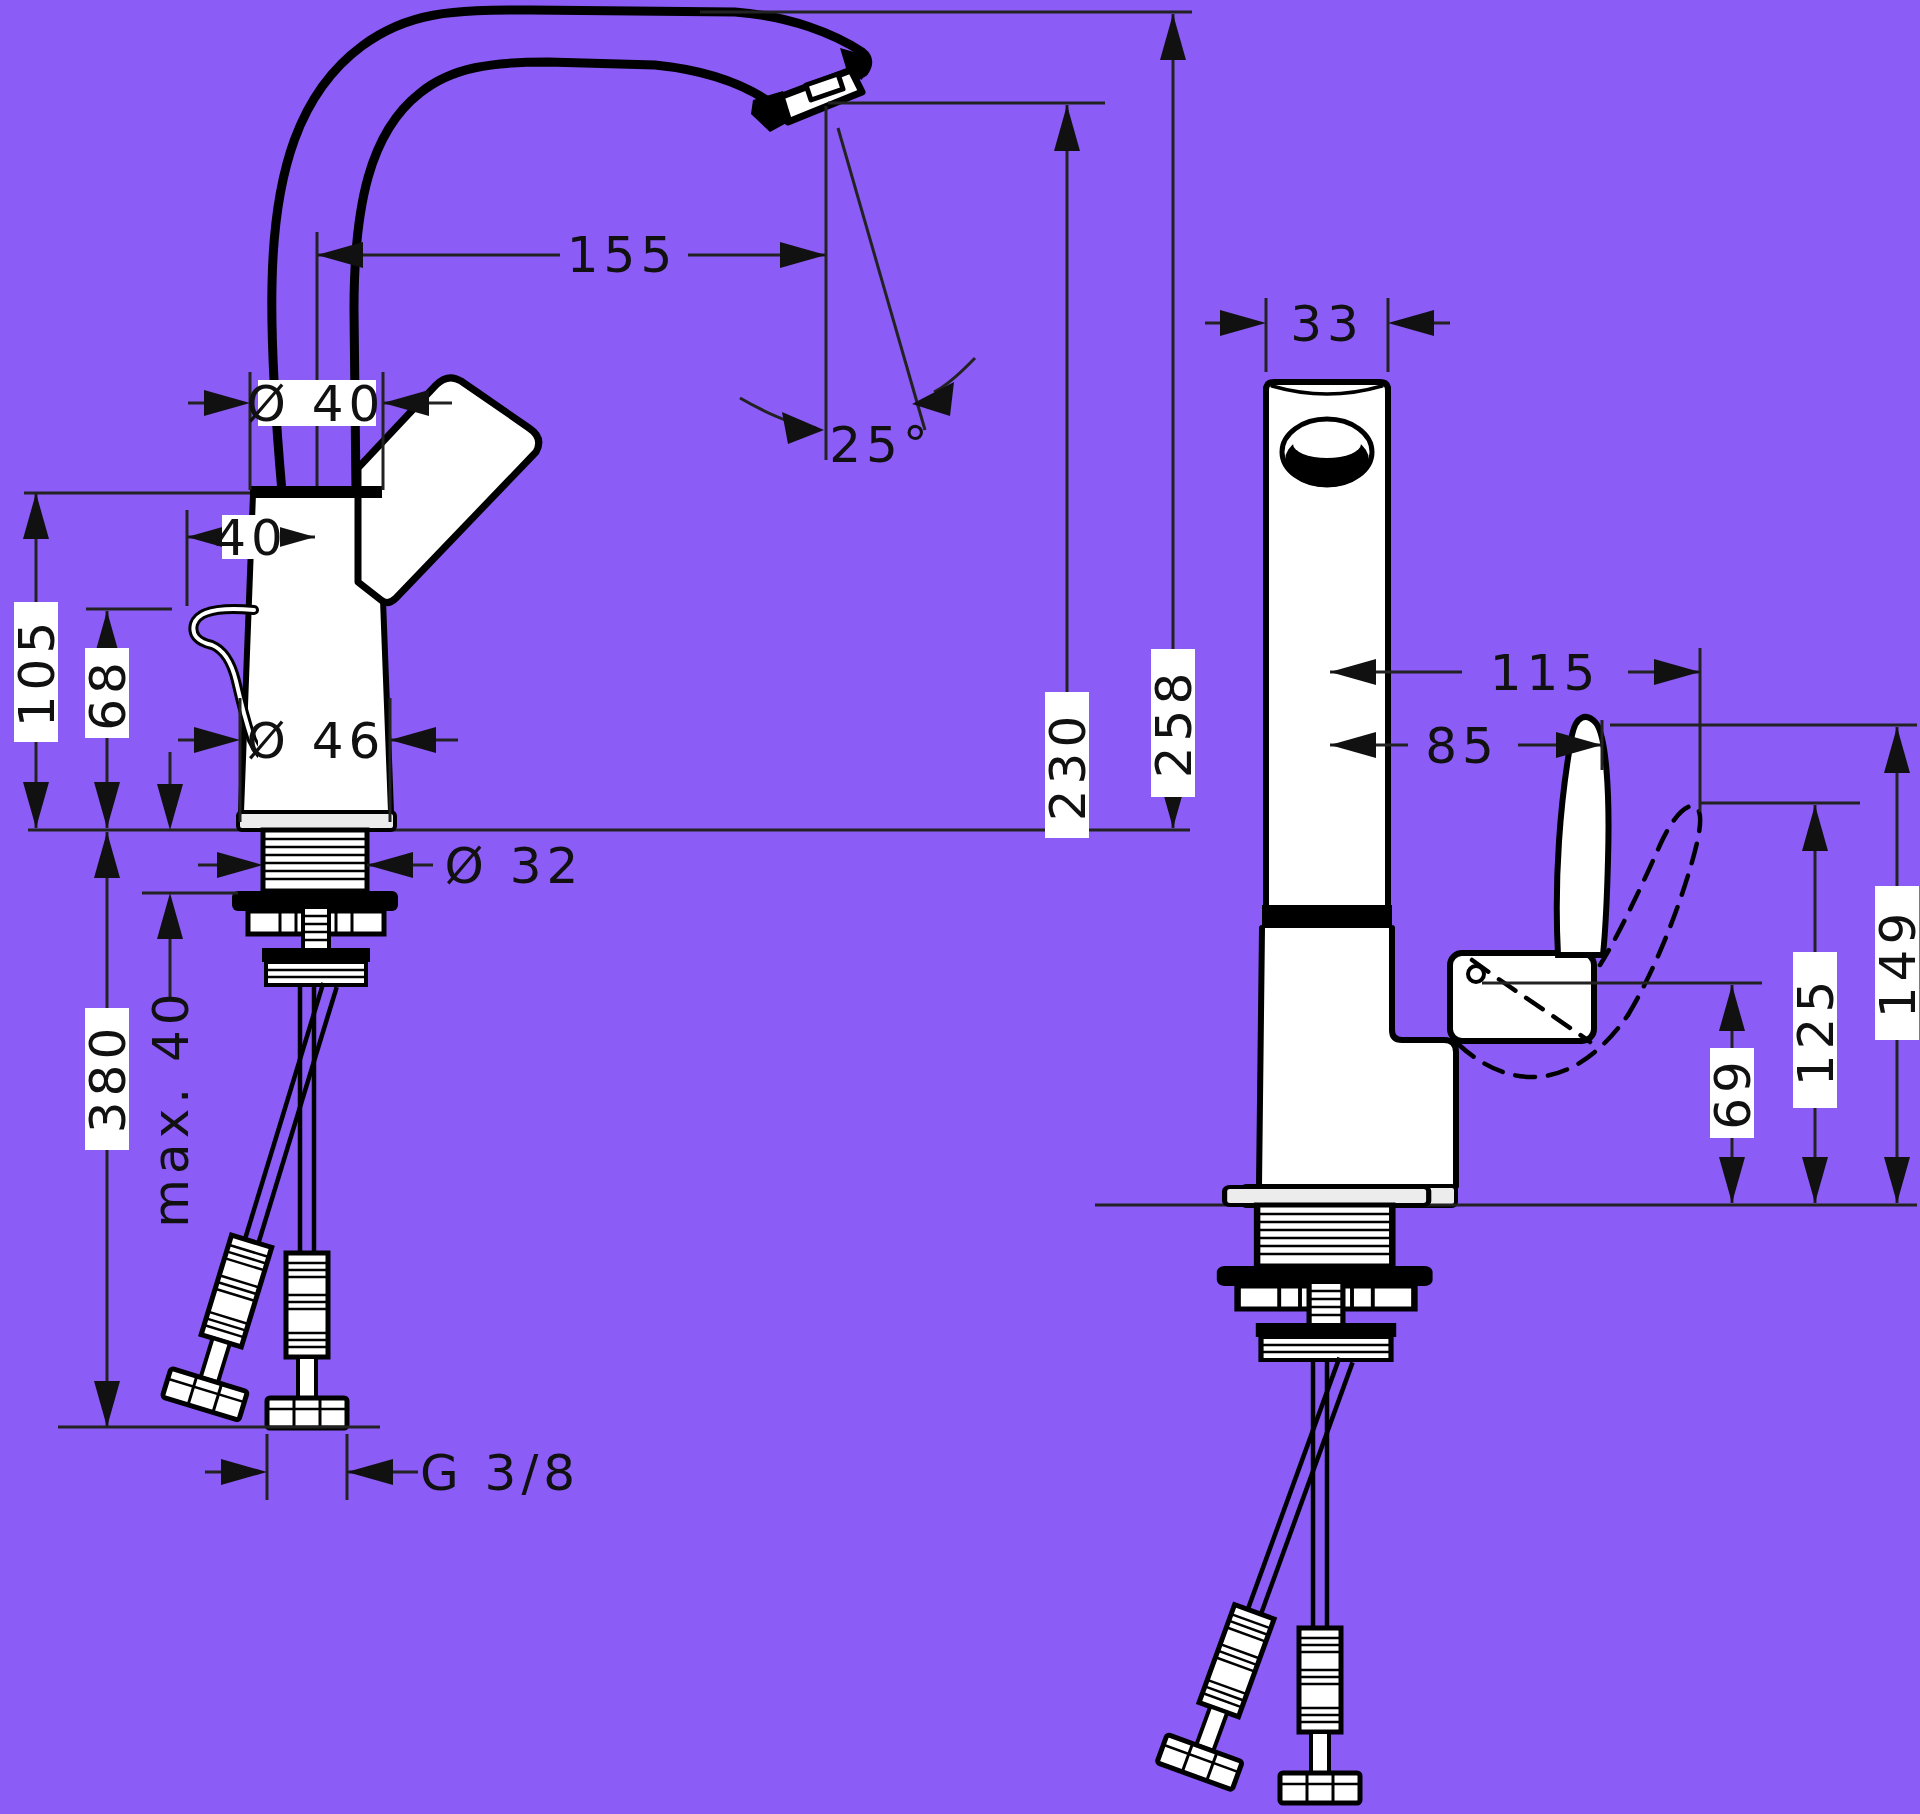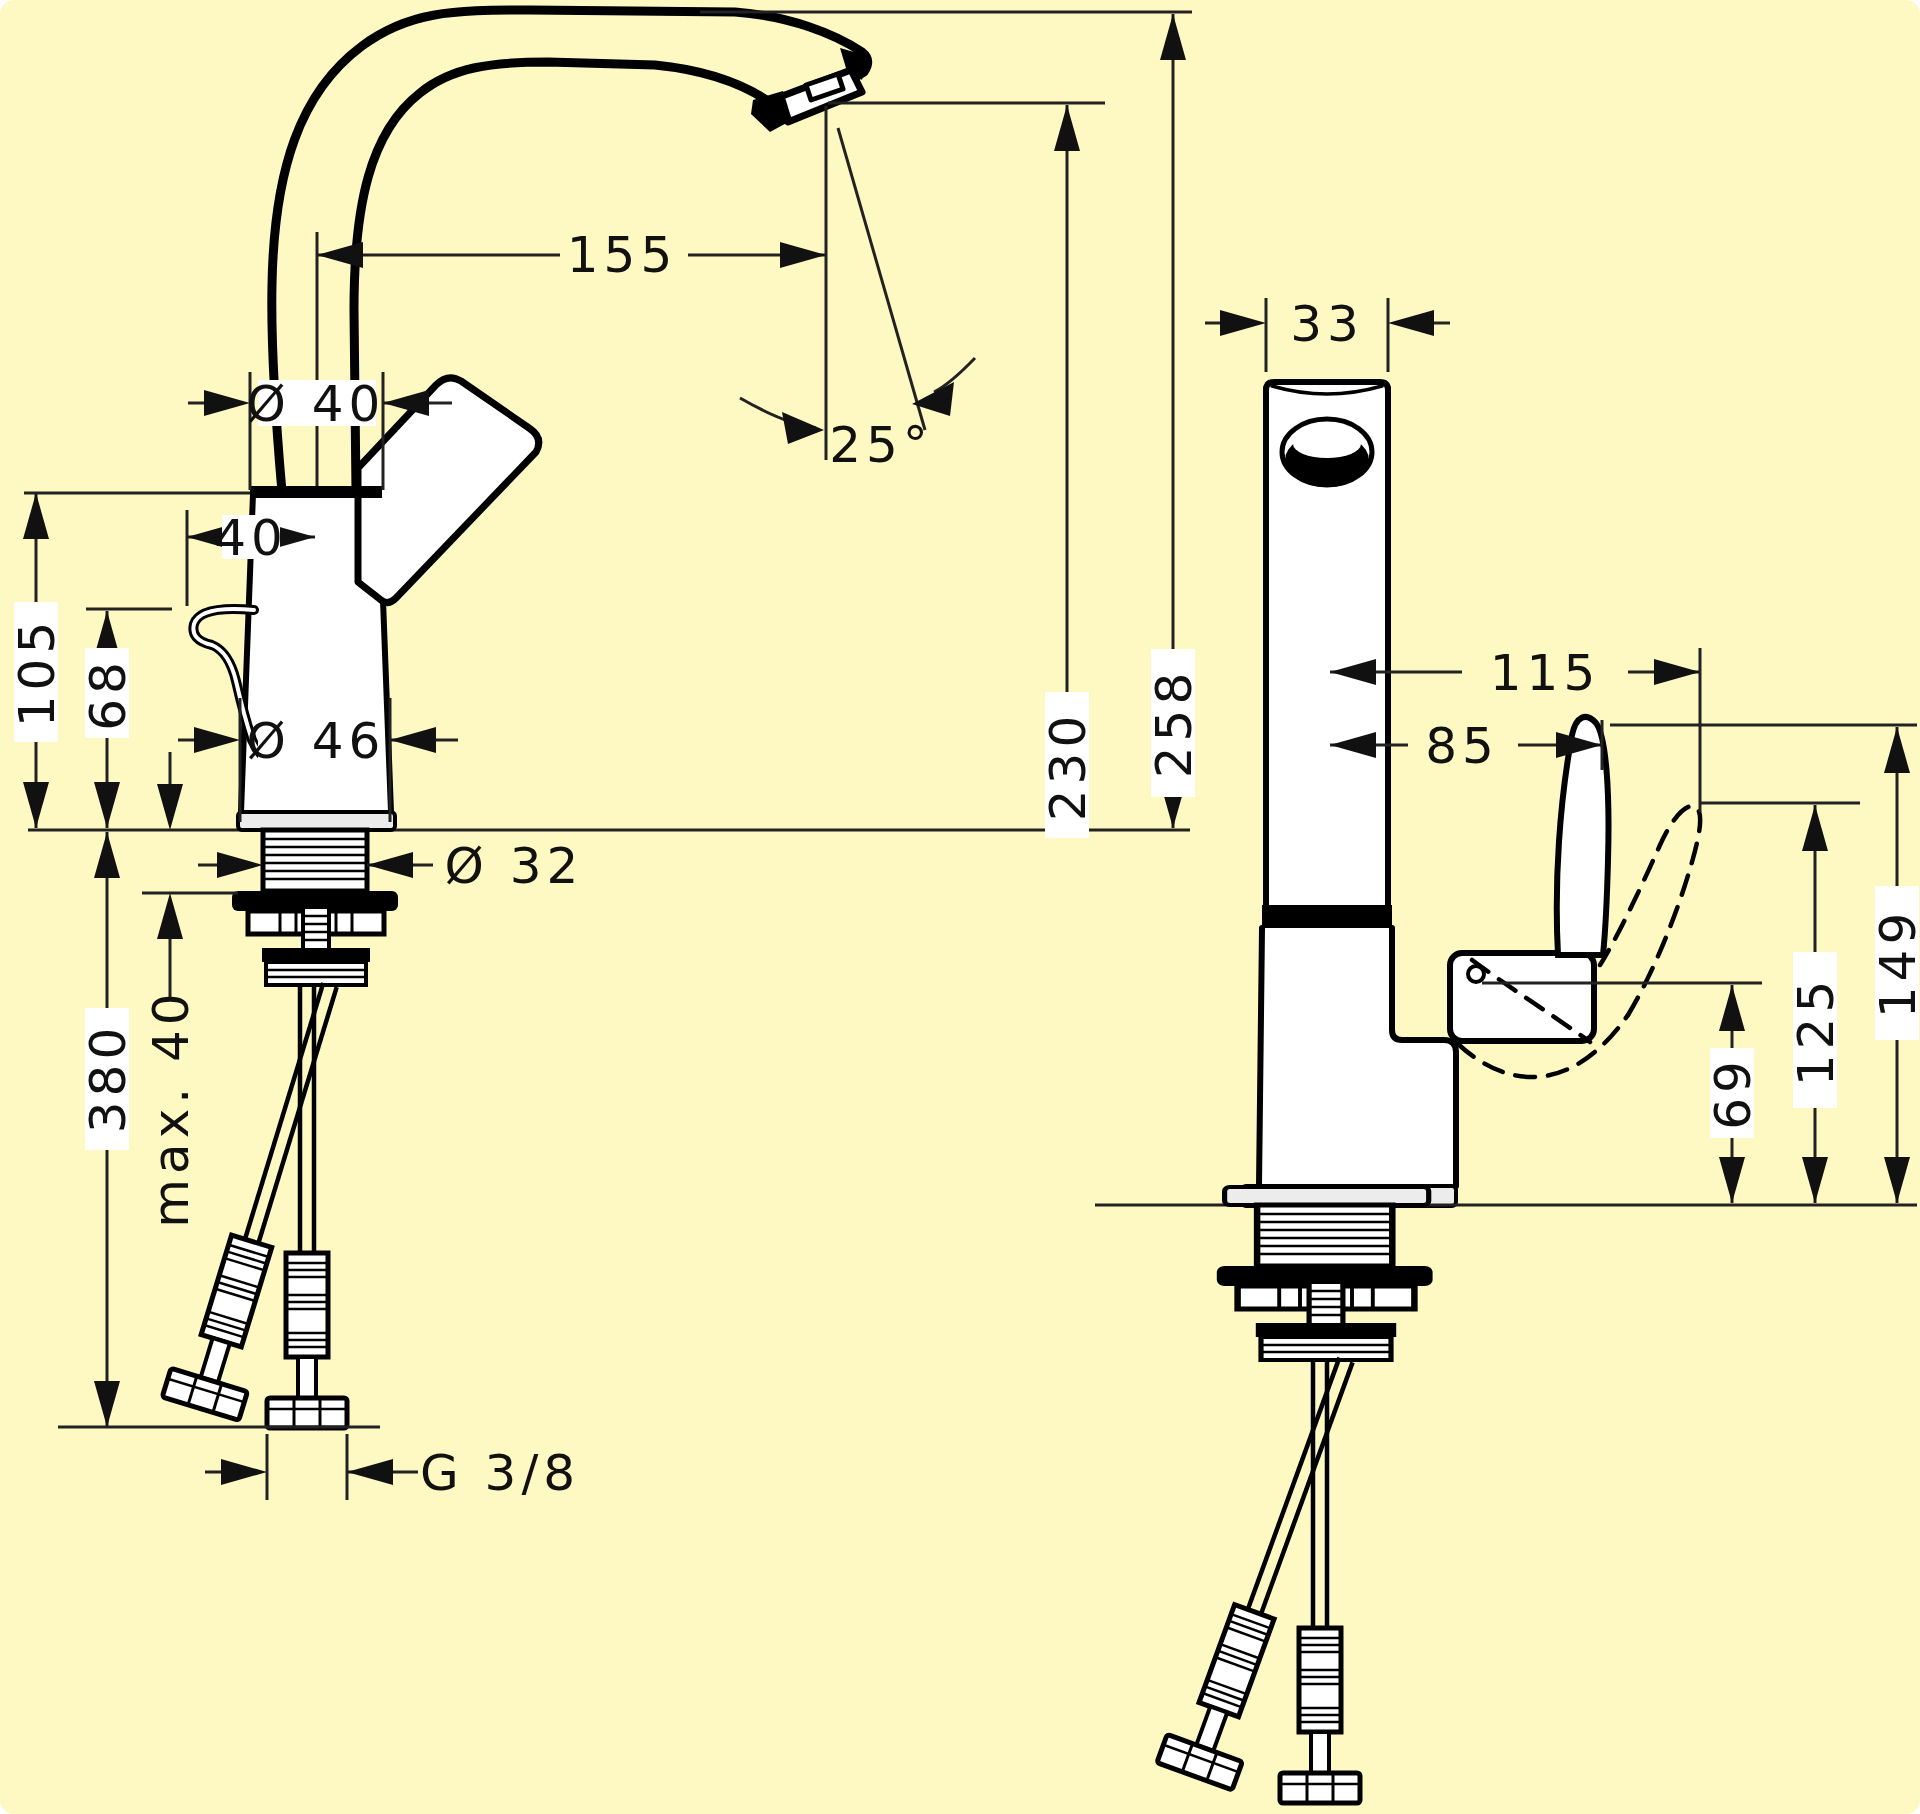--- a/index.html
+++ b/index.html
@@ -1,16 +1,16 @@
 <!DOCTYPE html>
 <html><head>
 <meta charset="utf-8">
 <style>
   html,body{margin:0;padding:0;background:#ffffff;}
-  .sheet{position:relative;width:1920px;height:1814px;background:#fef9c3;overflow:hidden;border-radius:14px;}
+  .sheet{position:relative;width:1920px;height:1814px;background:#8b5cf6;overflow:hidden;}
   svg{position:absolute;left:0;top:0;}
   .dim{font-family:"DejaVu Sans","Liberation Sans",sans-serif;font-size:50px;letter-spacing:5px;fill:#111;}
   .outline{stroke:#000;fill:none;stroke-linecap:round;stroke-linejoin:round;}
   .thin{stroke:#222;stroke-width:3;fill:none;}
   .arrow{fill:#111;stroke:none;}
   .white{fill:#fff;stroke:none;}
 </style>
 </head>
 <body>
 

